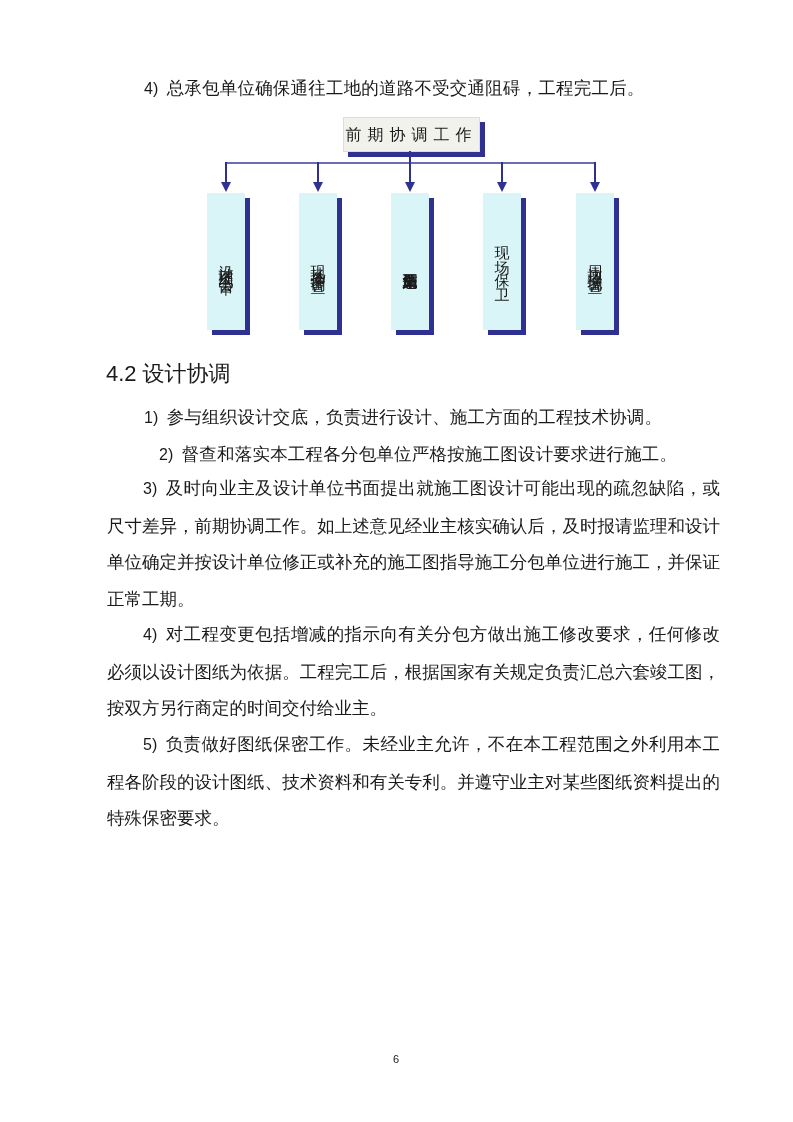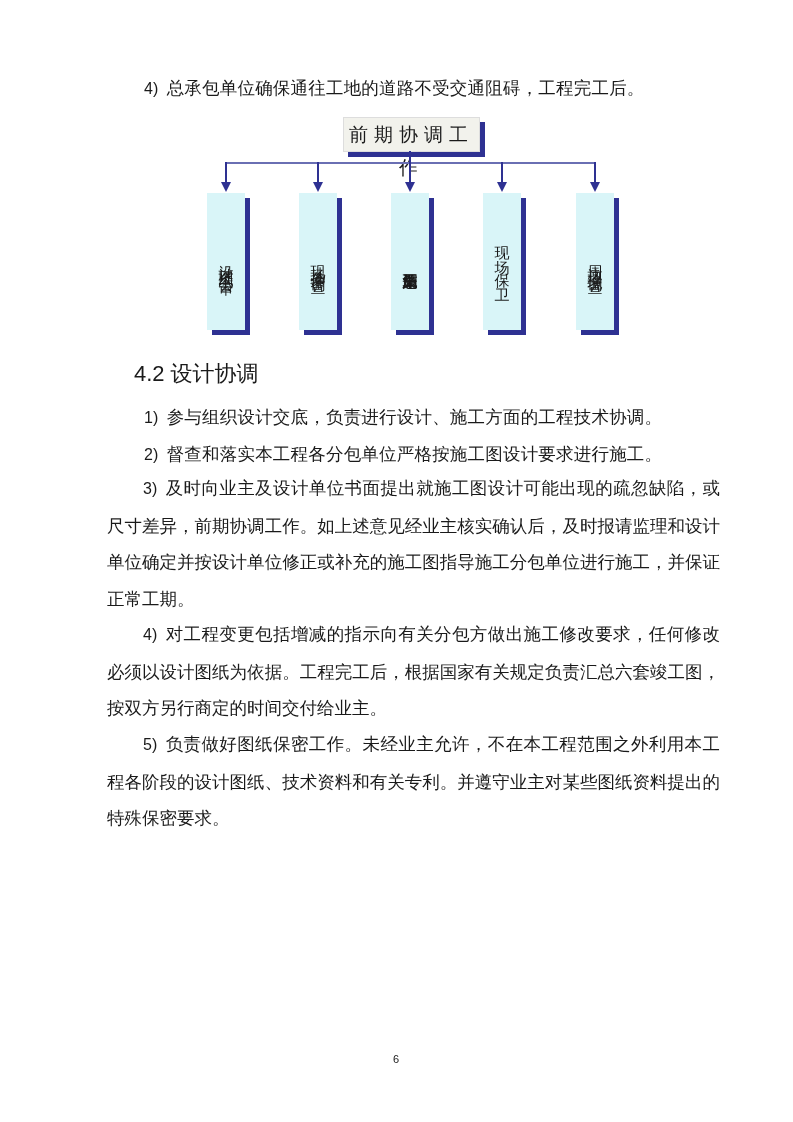--- a/index.html
+++ b/index.html
@@ -1,28 +1,28 @@
 <!DOCTYPE html>
 <html><head>
 <meta charset="utf-8">
 <style>
   html, body { margin:0; padding:0; background:#ffffff; }
   body { width:793px; height:1122px; position:relative; overflow:hidden;
          font-family:"DejaVu Serif","Liberation Serif",serif; color:#1a1a1a; }
   .line { position:absolute; font-size:17.5px; white-space:nowrap; letter-spacing:0.2px; }
   .num { font-family:"Liberation Sans",sans-serif; font-size:16px; margin-right:8px; }
-  .heading { position:absolute; left:106px; top:359px; font-size:22px; white-space:nowrap;margin-left:28px; }
+  .heading { position:absolute; left:106px; top:359px; font-size:22px; white-space:nowrap; }
   .heading .hnum { font-family:"Liberation Sans",sans-serif; font-size:22px; margin-right:6px; }
   .para { position:absolute; left:107px; width:613px; font-size:17.5px; line-height:36.5px; text-align:justify; }
   .para .indent { display:inline-block; width:36px; }
   
   .diagram { position:absolute; left:0; top:0; width:793px; height:350px; }
   .top-box { position:absolute; left:343px; top:117px; width:135px; height:33px;
              background:#f2f2ec; border:1px solid #ddd; box-shadow:5px 5px 0 #2e3192;
-             font-size:19px; letter-spacing:6px; text-align:center; line-height:33px; }
+             font-size:16px; letter-spacing:6px; text-align:center; line-height:33px; }
   .vbox { position:absolute; top:193px; width:38px; height:137px; background:#d9f5f8;
           box-shadow:5px 5px 0 #2e3192; font-size:15px; text-align:center;
           writing-mode:vertical-rl; text-orientation:upright; letter-spacing:3px; line-height:38px; }
   .vbox.spaced { letter-spacing:14px; padding-top:0; }
   .conn { position:absolute; background:#2e3192; }
   .arrow { position:absolute; width:0; height:0; border-left:5px solid transparent;
            border-right:5px solid transparent; border-top:10px solid #2e3192; }
   .page-num { position:absolute; left:393px; top:1053px; font-family:"Liberation Sans",sans-serif; font-size:11px; }
 </style>
 </head>
@@ -57,21 +57,21 @@
   <div class="vbox" style="left:576px;">周边环境调查</div>
 </div>
 
 <div class="heading">
   <span class="hnum">4.2</span><span>设计协调</span>
 </div>
 
 <div class="line" style="left:144px; top:405px;">
   <span class="num">1)</span><span>参与组织设计交底，负责进行设计、施工方面的工程技术协调。</span>
 </div>
-<div class="line" style="left:144px; top:442px;">
+<div class="line" style="left:159px; top:442px;">
   <span class="num">2)</span><span>督查和落实本工程各分包单位严格按施工图设计要求进行施工。</span>
 </div>
 
 <div class="para" style="top:470px;">
   <span class="indent"></span><span class="num">3)</span><span>及时向业主及设计单位书面提出就施工图设计可能出现的疏忽缺陷，或尺寸差异，前期协调工作。如上述意见经业主核实确认后，及时报请监理和设计单位确定并按设计单位修正或补充的施工图指导施工分包单位进行施工，并保证正常工期。</span>
 </div>
 
 <div class="para" style="top:616px;">
   <span class="indent"></span><span class="num">4)</span><span>对工程变更包括增减的指示向有关分包方做出施工修改要求，任何修改必须以设计图纸为依据。工程完工后，根据国家有关规定负责汇总六套竣工图，按双方另行商定的时间交付给业主。</span>
 </div>

